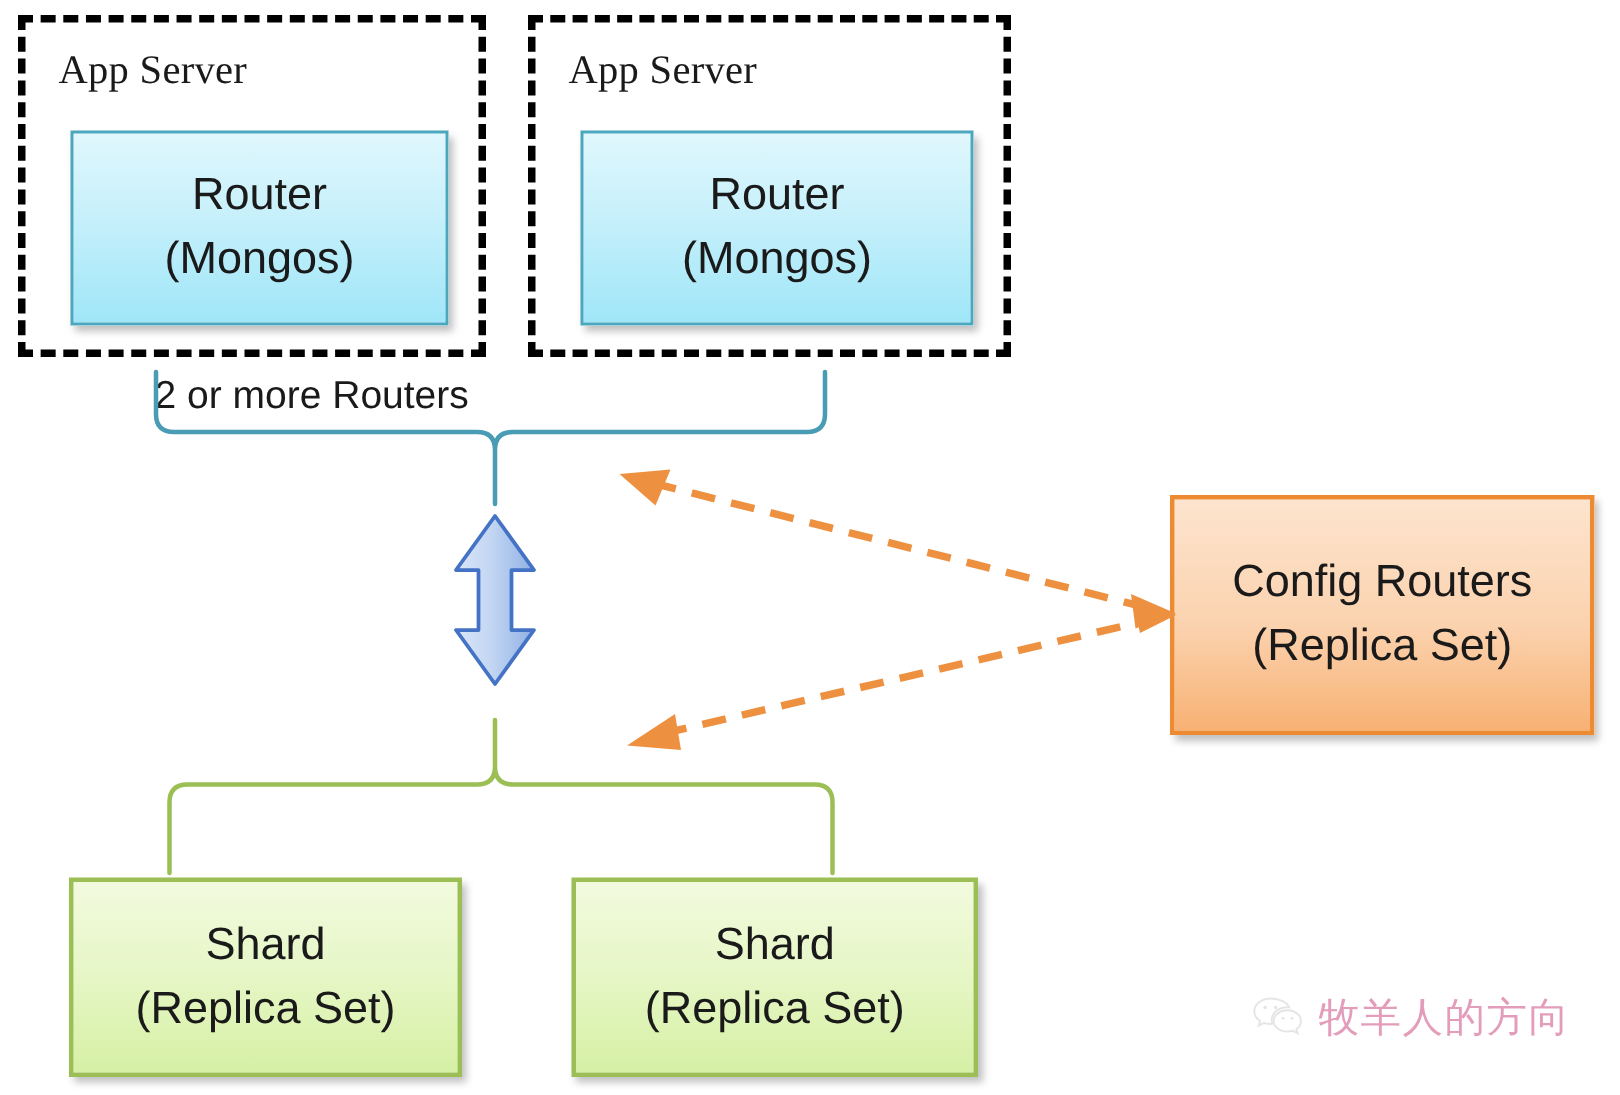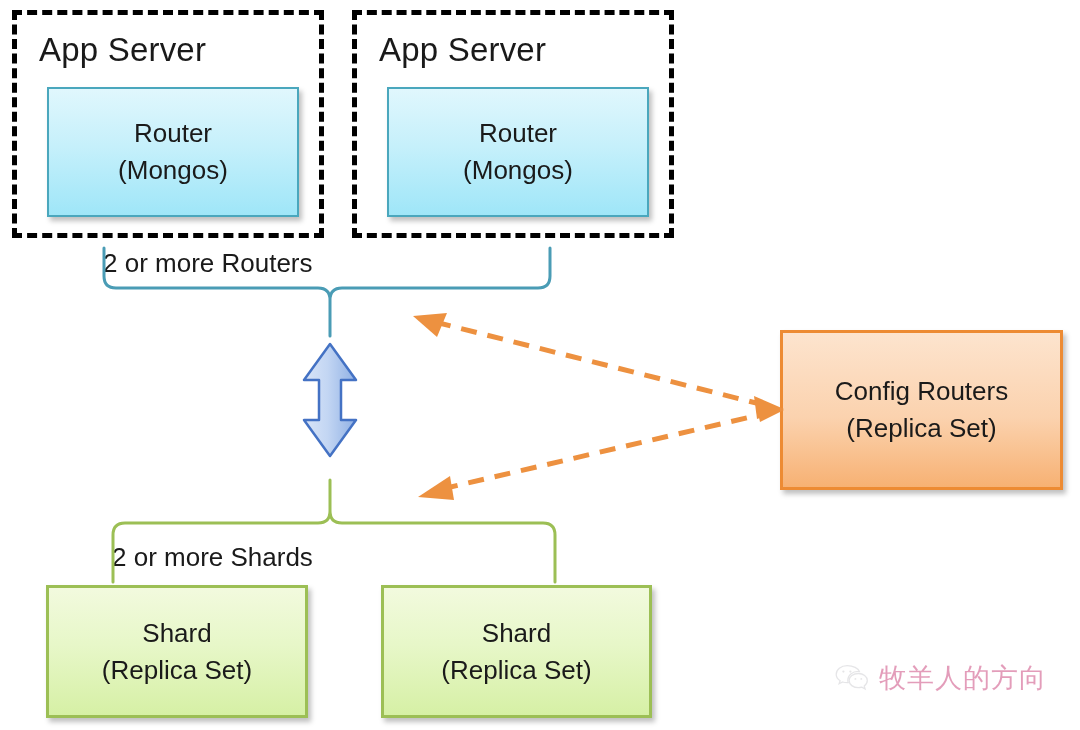--- a/index.html
+++ b/index.html
@@ -22,39 +22,40 @@
   .app-server {
     position: absolute;
     border: 5px dashed #000000;
     background: #ffffff;
     box-sizing: border-box;
   }
   .app-server-label {
     position: absolute;
     left: 22px;
     top: 16px;
-    font-size: 33px;
+    font-size: 27px;
     color: #1a1a1a;
     letter-spacing: .2px;
     white-space: nowrap;
+    font-family: Liberation Serif, serif;
   }
 
   
   .node {
     position: absolute;
     box-sizing: border-box;
     display: flex;
     flex-direction: column;
     align-items: center;
     justify-content: center;
     text-align: center;
     box-shadow: 3px 4px 5px rgba(0,0,0,0.25);
   }
   .node .line {
-    font-size: 26px;
+    font-size: 30px;
     color: #1a1a1a;
     line-height: 1.42;
     white-space: nowrap;
   }
 
   .node.router {
     background: linear-gradient(to bottom, #e0f7fd 0%, #c6f0fb 45%, #9fe6f8 100%);
     border: 2px solid #4aa7bd;
   }
   .node.config {
@@ -131,21 +132,20 @@
     <div class="line">(Replica Set)</div>
   </div>
 
   <div class="node shard" style="left:381px; top:585px; width:271px; height:133px;">
     <div class="line">Shard</div>
     <div class="line">(Replica Set)</div>
   </div>
 
   <div class="brace-caption" style="left:103px; top:248px; width:448px;">2 or more Routers</div>
 
-  <div class="brace-caption" style="left:112px; top:542px; width:448px;">2 or more Shards</div>
 
   <svg id="overlay" viewBox="0 0 1080 730" xmlns="http://www.w3.org/2000/svg">
 
     <path d="M 104,248
              L 104,276
              Q 104,288 116,288
              L 318,288
              Q 330,288 330,300
              L 330,336
              L 330,300

